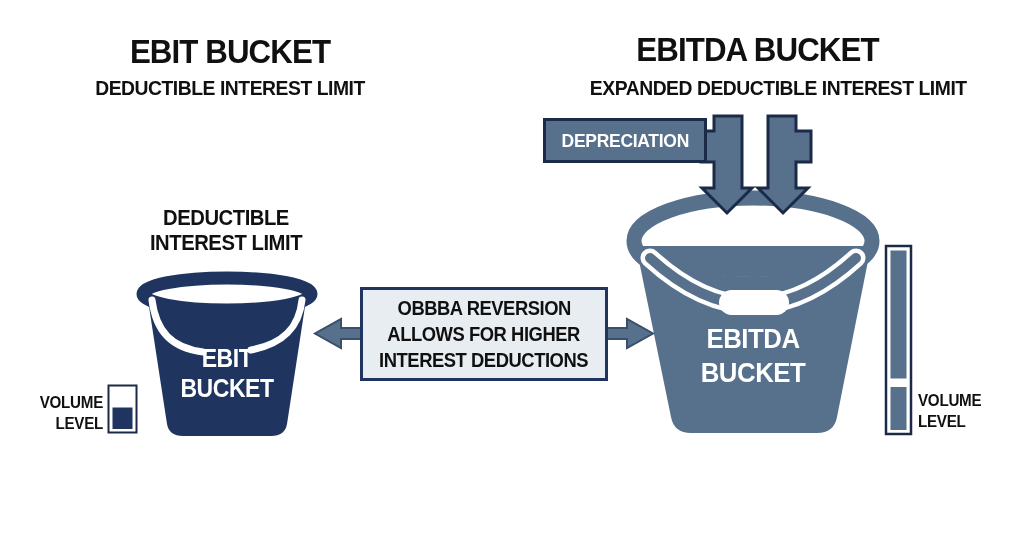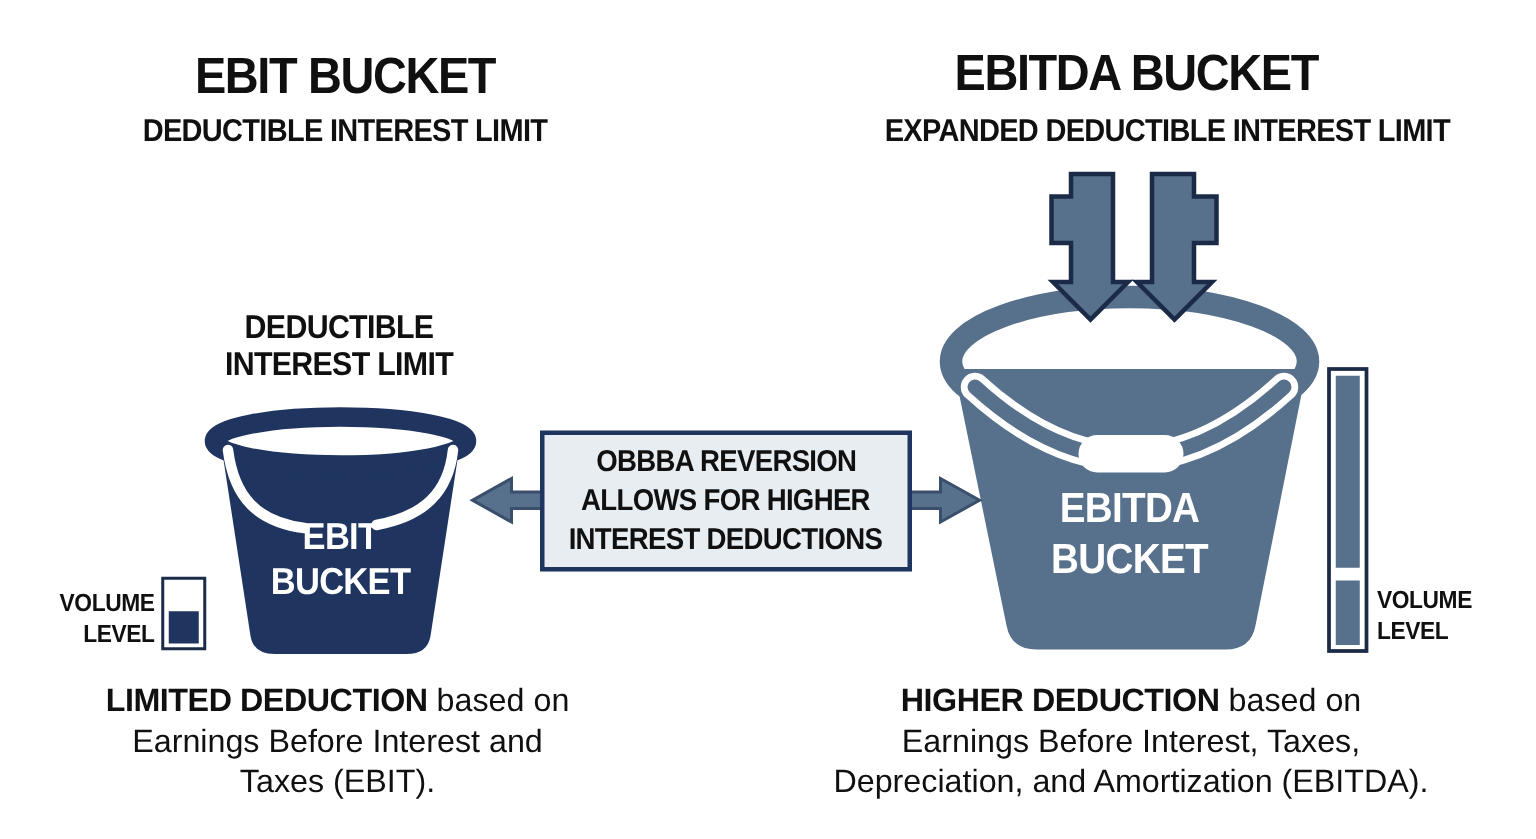--- a/index.html
+++ b/index.html
@@ -79,20 +79,23 @@
       <rect x="890.5" y="387" width="16" height="43" style="fill:var(--slate)"></rect>
     </g>
   </svg>
 
   <div class="abs title cond" style="left:60px;top:32px;width:340px;">EBIT BUCKET</div>
   <div class="abs subtitle cond" style="left:60px;top:76px;width:340px;">DEDUCTIBLE INTEREST LIMIT</div>
 
   <div class="abs title cond" style="left:580px;top:30px;width:355px;">EBITDA BUCKET</div>
   <div class="abs subtitle cond" style="left:575px;top:76px;width:370px;">EXPANDED DEDUCTIBLE INTEREST LIMIT</div>
 
+  <div class="abs inflow-box" style="left:543px;top:118px;width:164px;height:45px;">
+    <span class="cond">DEPRECIATION</span>
+  </div>
 
   <div class="abs limit-heading cond" style="left:120px;top:205px;width:212px;">
     <span style="display:block">DEDUCTIBLE</span>
     <span style="display:block">INTEREST LIMIT</span>
   </div>
 
   <div class="abs obbba-box" style="left:360px;top:287px;width:248px;height:94px;">
     <span class="line cond">OBBBA REVERSION</span>
     <span class="line cond">ALLOWS FOR HIGHER</span>
     <span class="line cond">INTEREST DEDUCTIONS</span>
@@ -109,24 +112,14 @@
 
   <div class="abs volume cond-r" style="left:28px;top:392px;width:75px;text-align:right;">
     <span style="display:block">VOLUME</span>
     <span style="display:block">LEVEL</span>
   </div>
   <div class="abs volume cond-l" style="left:918px;top:390px;width:85px;text-align:left;">
     <span style="display:block">VOLUME</span>
     <span style="display:block">LEVEL</span>
   </div>
 
-  <div class="abs caption" style="left:64px;top:454px;width:322px;">
-    <span><b>LIMITED DEDUCTION</b><span> based on</span></span><br>
-    <span>Earnings Before Interest and</span><br>
-    <span>Taxes (EBIT).</span>
-  </div>
-  <div class="abs caption" style="left:534px;top:454px;width:440px;">
-    <span><b>HIGHER DEDUCTION</b><span> based on</span></span><br>
-    <span>Earnings Before Interest, Taxes,</span><br>
-    <span>Depreciation, and Amortization (EBITDA).</span>
-  </div>
 
 </div>
 
 </body></html>

